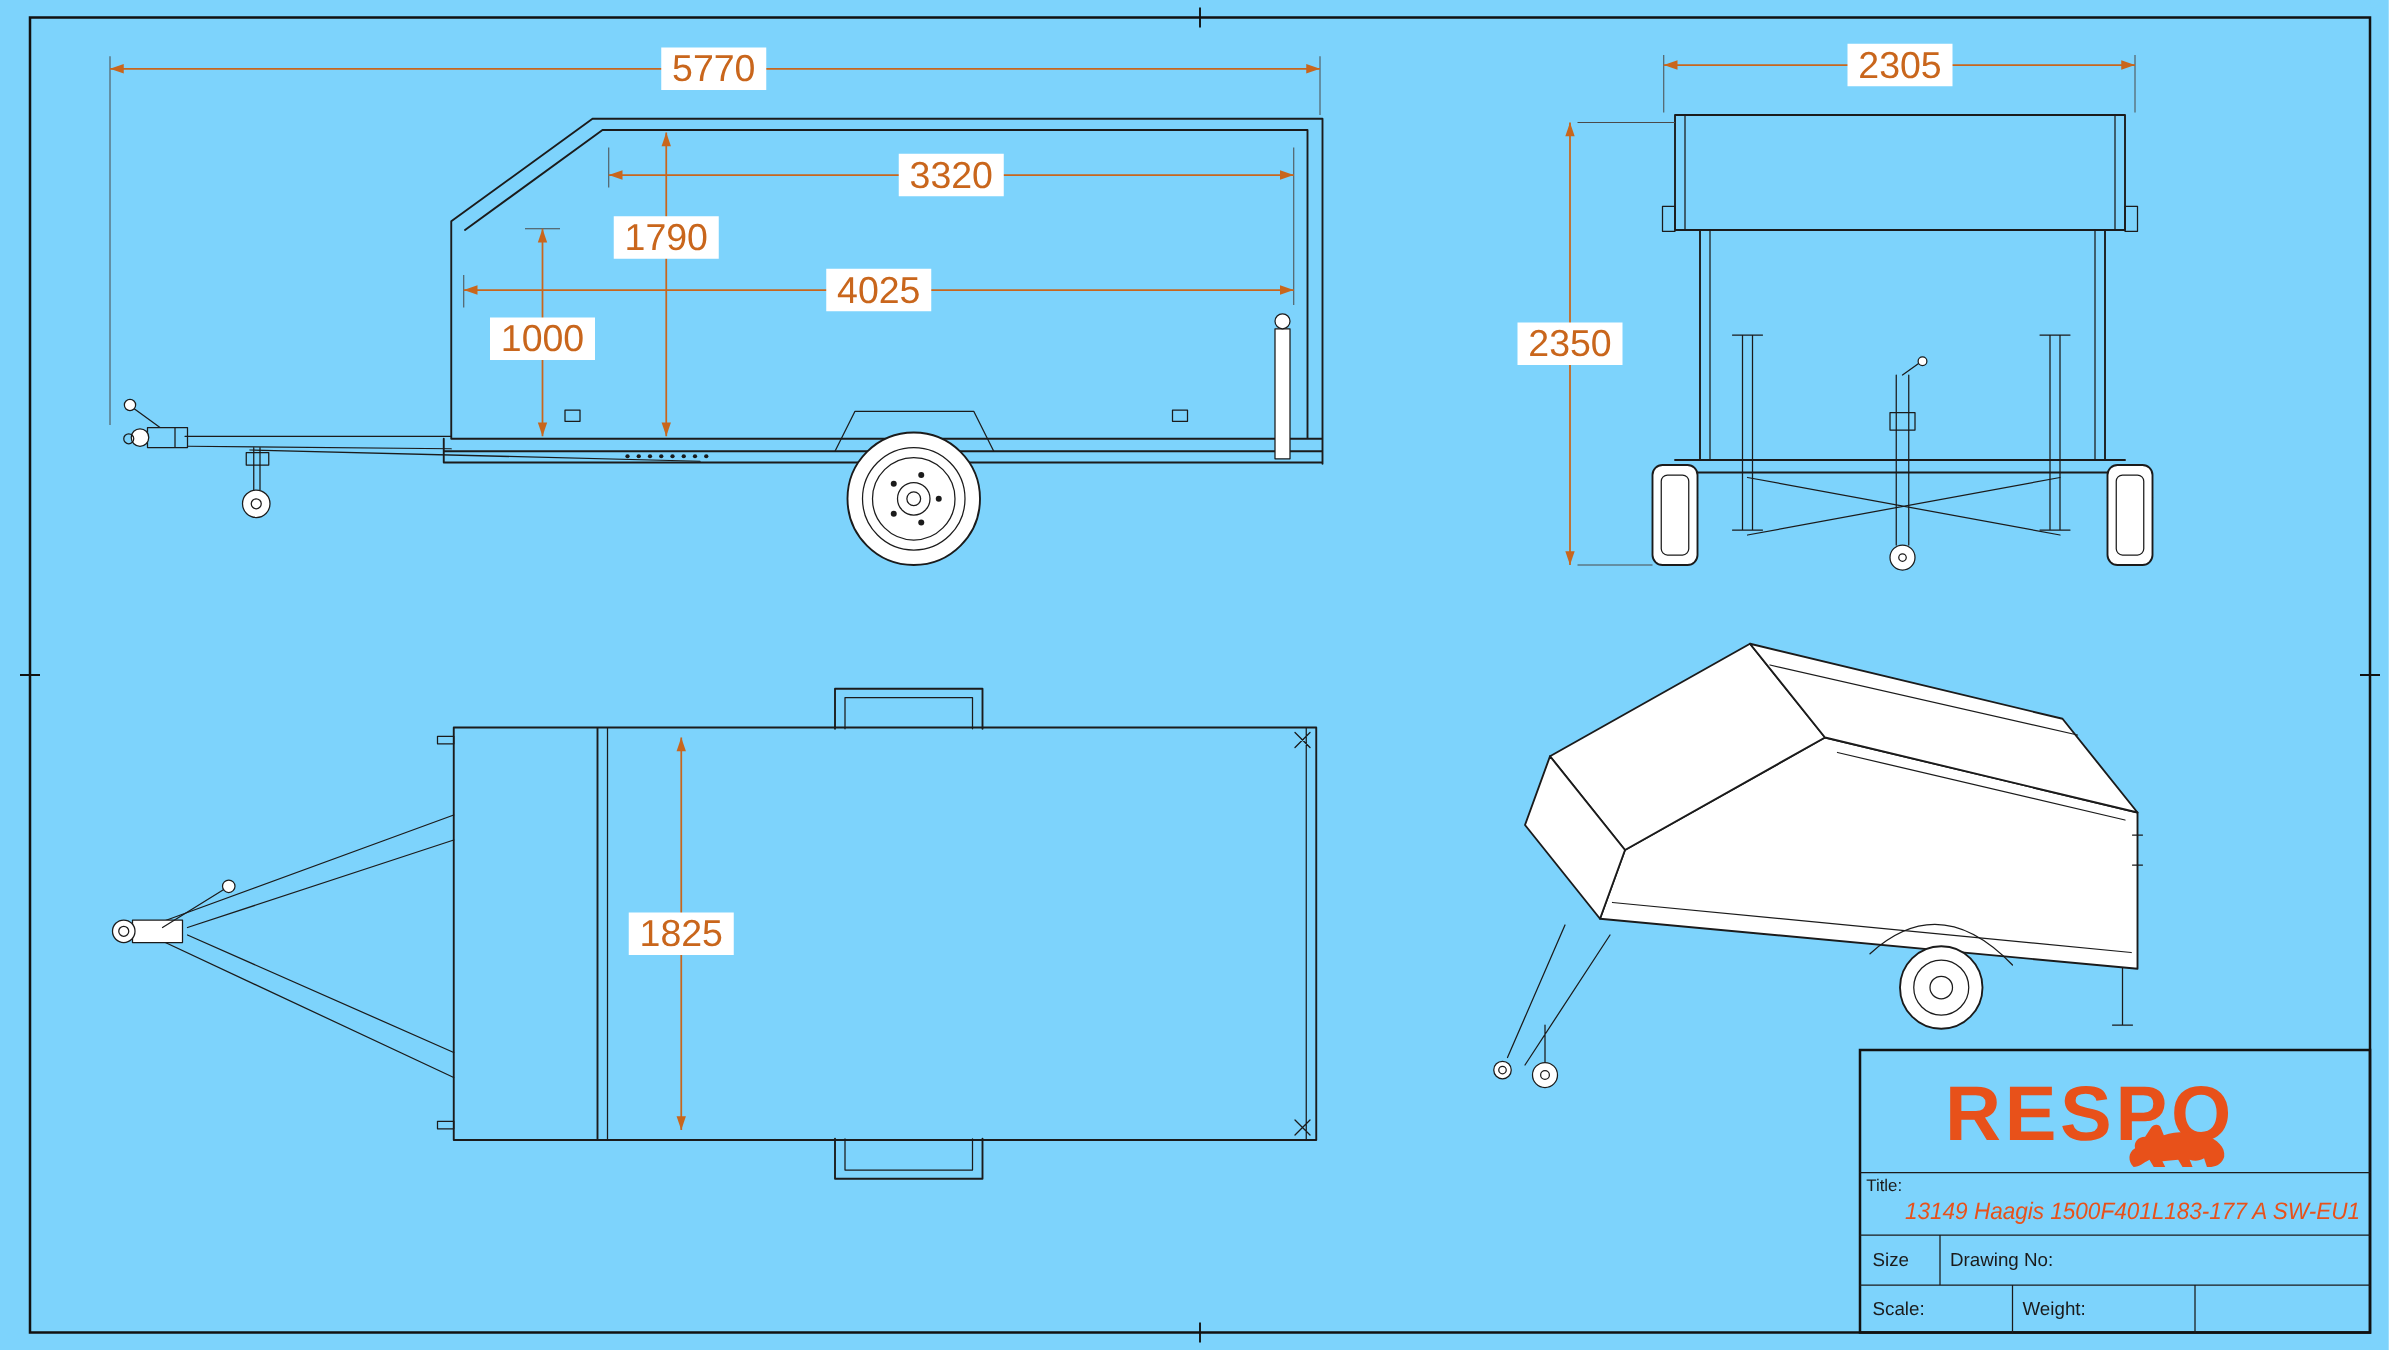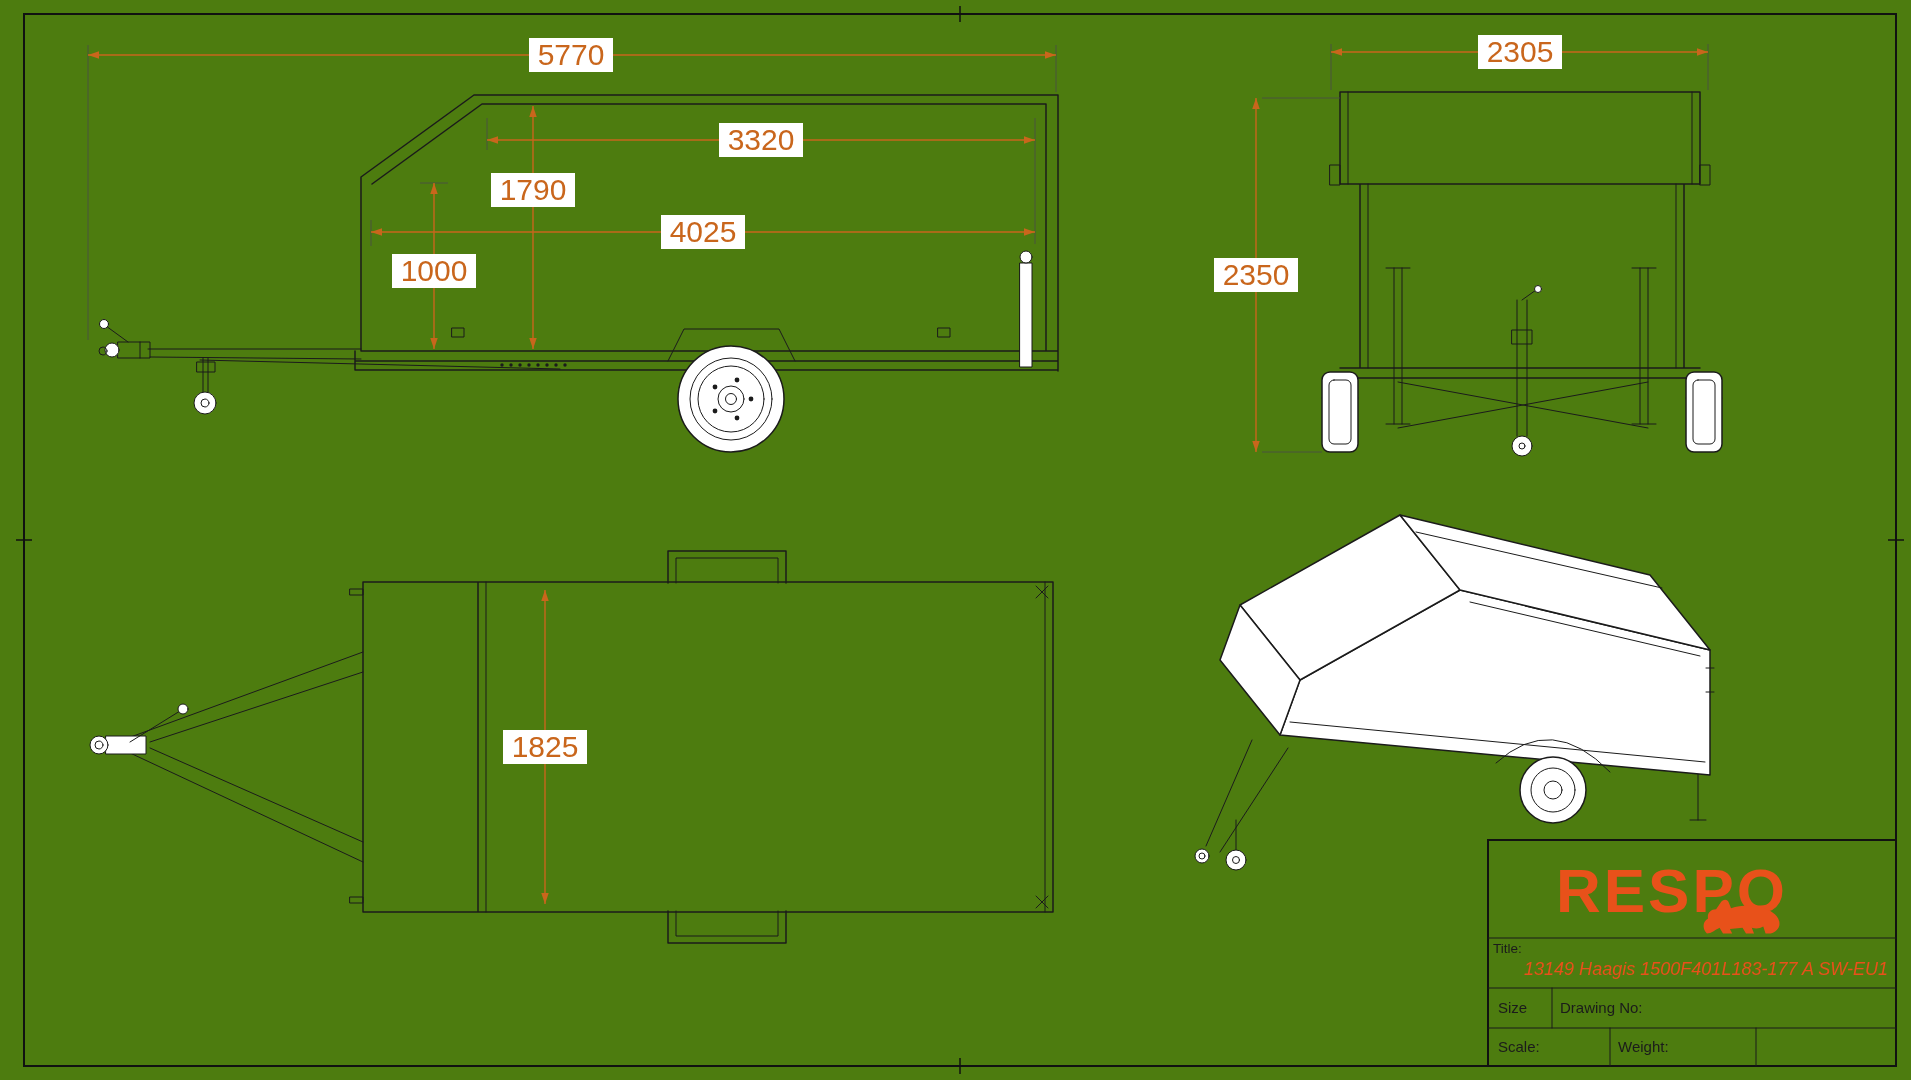--- a/index.html
+++ b/index.html
@@ -1,16 +1,16 @@
 <!DOCTYPE html>
 <html style="--dimension: #c9661c; --accent: #e8511a; --line: #1b1b1b;"><head>
 <meta charset="utf-8">
 <style>
   html,body{margin:0;padding:0;background:#ffffff;}
-  .sheet{position:relative;width:1911px;height:1080px;background:#4d7c0f;overflow:hidden;
+  .sheet{position:relative;width:1911px;height:1080px;background:#7dd3fc;overflow:hidden;
          font-family:"Liberation Sans",sans-serif;}
   svg{position:absolute;left:0;top:0;}
   .frame{fill:none;stroke:#111;stroke-width:2;}
   .tick{stroke:#111;stroke-width:1.5;}
   .geo{fill:none;stroke:var(--line,#1b1b1b);stroke-width:1.5;stroke-linejoin:round;stroke-linecap:round;}
   .geo2{fill:none;stroke:var(--line,#1b1b1b);stroke-width:1;stroke-linejoin:round;stroke-linecap:round;}
   .solid{fill:var(--line,#1b1b1b);stroke:none;}
   .isoface{fill:#fff;stroke:var(--line,#1b1b1b);stroke-width:1.5;stroke-linejoin:round;}
   .wfill{fill:#fff;}
   .dim{stroke:var(--dimension,#c9661c);stroke-width:1.4;fill:none;}

